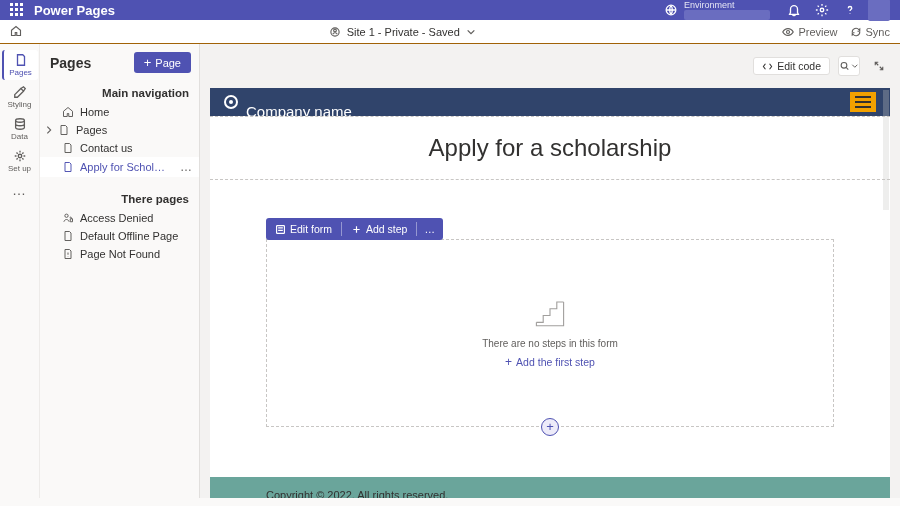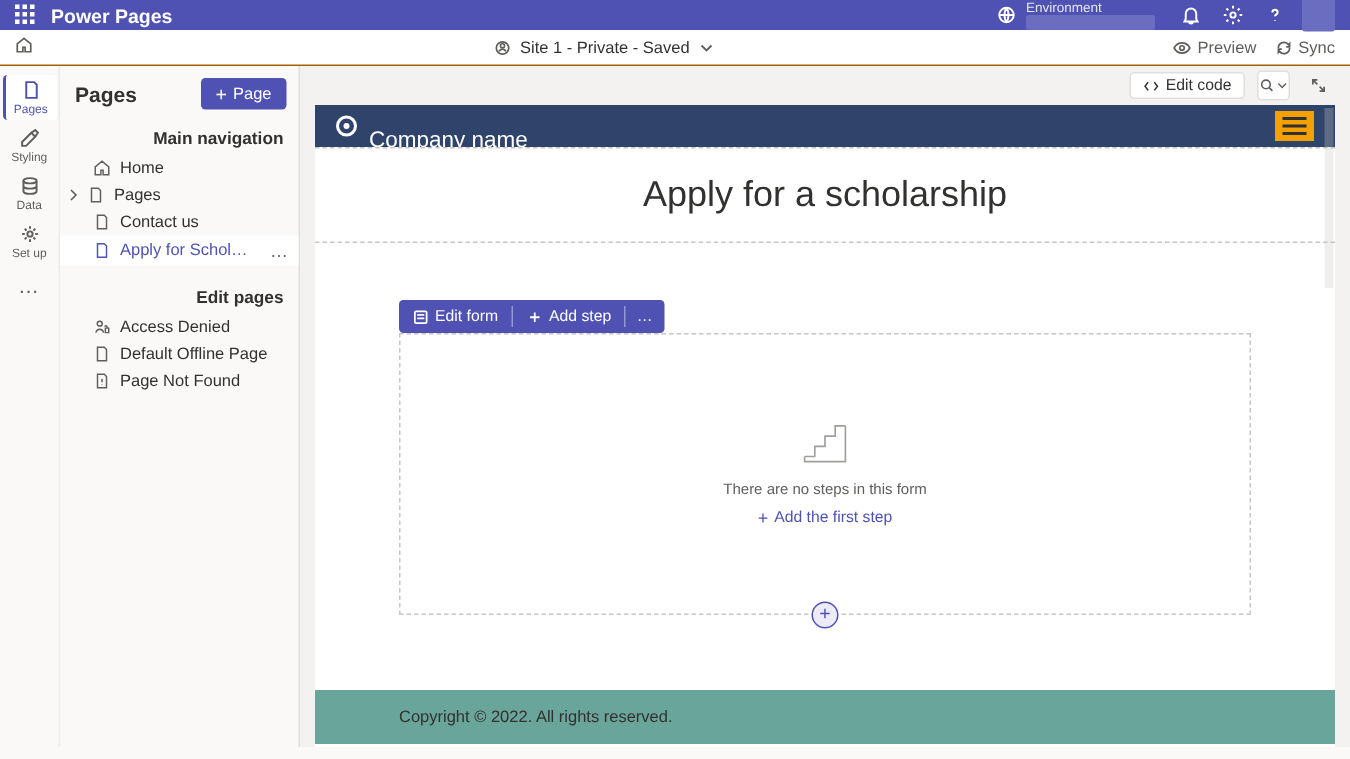--- a/index.html
+++ b/index.html
@@ -47,21 +47,21 @@
   .tree li { display: flex; align-items: center; gap: 6px; padding: 3px 6px 3px 18px; font-size: 11px; color: #323130; cursor: pointer; position: relative; }
   .tree li .chev { position: absolute; left: 4px; width: 10px; height: 10px; }
   .tree li svg.ic { width: 12px; height: 12px; stroke: #605e5c; fill: none; stroke-width: 1.3; }
   .tree li.selected { background: #fff; color: #4f52b2; }
   .tree li.selected svg.ic { stroke: #4f52b2; }
   .tree li .ell { margin-left: auto; color: #605e5c; font-size: 12px; letter-spacing: 1px; }
   .tree li .txt { white-space: nowrap; overflow: hidden; text-overflow: ellipsis; max-width: 88px; }
 
   
   .canvas-wrap { flex: 1; background: #f3f2f1; display: flex; flex-direction: column; }
-  .canvas-tools { height: 26px; display: flex; align-items: center; justify-content: flex-end; padding-right: 10px; gap: 8px; background: #f3f2f1; }
+  .canvas-tools { height: 44px; display: flex; align-items: center; justify-content: flex-end; padding-right: 10px; gap: 8px; background: #f3f2f1; }
   .pill { background: #fff; border: 1px solid #e1dfdd; border-radius: 3px; padding: 2px 8px; font-size: 10.5px; display: flex; align-items: center; gap: 4px; cursor: pointer; color: #323130; }
   .pill svg { width: 11px; height: 11px; stroke: #323130; fill: none; stroke-width: 1.5; }
   .tool-ic { width: 22px; height: 20px; display: flex; align-items: center; justify-content: center; background: #fff; border: 1px solid #e1dfdd; border-radius: 3px; cursor: pointer; }
   .tool-ic svg { width: 12px; height: 12px; stroke: #605e5c; fill: none; stroke-width: 1.5; }
   .tool-ic.nb { background: transparent; border: none; }
 
   .canvas { flex: 1; margin: 0 10px 0 10px; background: #fff; position: relative; overflow: auto; }
   .scroll-ghost { position: absolute; right: 1px; top: 2px; width: 6px; height: 120px; background: #c8c6c4; opacity: .3; }
 
   .site-header { height: 28px; background: #30446b; display: flex; align-items: center; padding: 0 14px; color: #fff; }
@@ -238,21 +238,21 @@
         <span class="txt">Contact us</span>
       </li>
       <li class="selected" style="padding-left:22px">
         <svg class="ic" viewBox="0 0 16 16">
             <path d="M4 2h6l2 2v10H4z"></path>
           </svg>
         <span class="txt">Apply for Scholars...</span>
         <span class="ell">…</span>
       </li>
     </ul>
-    <div class="pane-section" style="margin-top:10px">Edit pages</div>
+    <div class="pane-section" style="margin-top:10px">There pages</div>
     <ul class="tree">
       <li style="padding-left:22px">
         <svg class="ic" viewBox="0 0 16 16">
             <circle cx="6" cy="5" r="2.2"></circle>
             <path d="M2.5 13c.6-2 2-3 3.5-3s2.9 1 3.5 3M11 9h3v4h-3zM12.5 9V7.8a1 1 0 10-2 0"></path>
           </svg>
         <span class="txt" style="max-width:110px">Access Denied</span>
       </li>
       <li style="padding-left:22px">
         <svg class="ic" viewBox="0 0 16 16">

